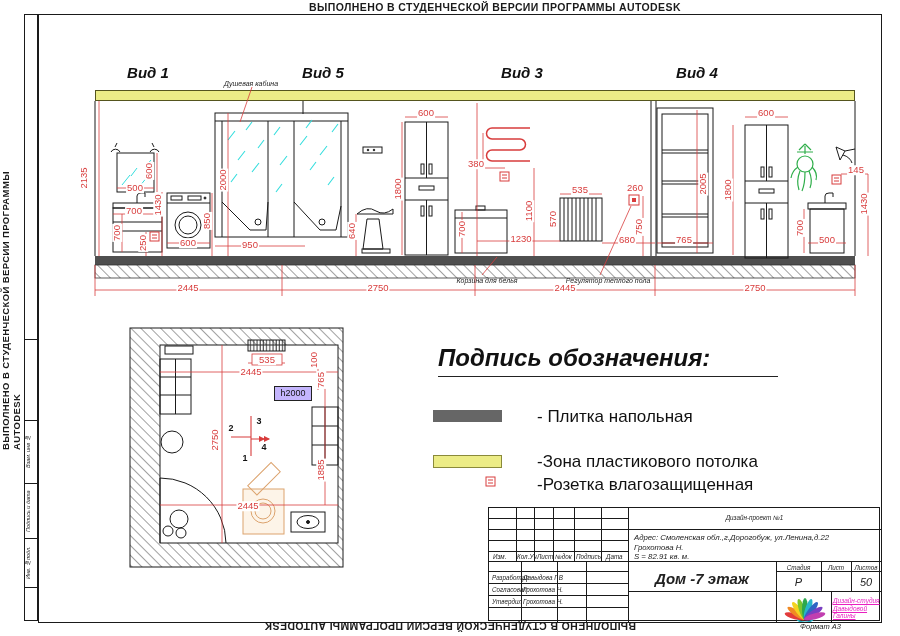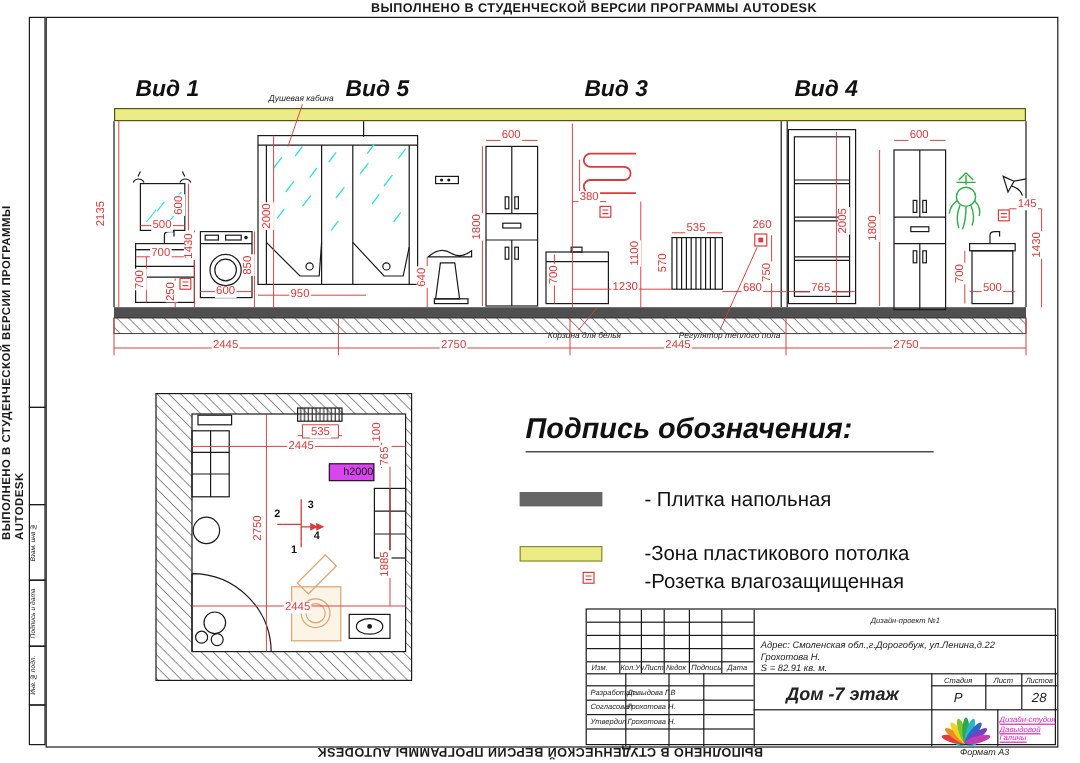--- a/index.html
+++ b/index.html
@@ -14,36 +14,36 @@
   .wm-top{left:0;top:1px;width:900px;text-align:center;}
   .wm-bottom{left:0;top:620px;width:900px;text-align:center;transform:rotate(180deg);}
   .wm-side{writing-mode:vertical-rl;font-size:9.5px;}
   .wm-left{left:0;top:150px;height:300px;transform:rotate(180deg);}
   .wm-right{left:886px;top:125px;height:360px;}
   .frame{position:absolute;border:1.5px solid #1a1a1a;}
   .vl{position:absolute;width:0;border-left:1px solid #1a1a1a;}
   .hl{position:absolute;height:0;border-top:1px solid #1a1a1a;}
   .title{position:absolute;left:270px;top:24px;width:360px;text-align:center;
          font-size:27px;font-style:italic;font-weight:600;border-bottom:1.5px solid #222;padding-bottom:3px;}
-  .viewlbl{position:absolute;width:70px;font-size:19px;font-style:italic;font-weight:600;top:64px;}
+  .viewlbl{position:absolute;width:70px;text-align:center;font-size:15px;font-style:italic;font-weight:600;top:64px;}
   .band{position:absolute;left:95px;top:90px;width:760px;height:11px;background:#ECEC86;border:1px solid #55551e;box-sizing:border-box;}
   .legend-title{position:absolute;left:438px;top:344px;width:340px;font-size:24px;font-style:italic;font-weight:600;
                 border-bottom:1.2px solid #222;padding-bottom:4px;}
   .legend-item{position:absolute;font-size:17px;color:#111;text-align:right;}
   .sw-gray{position:absolute;left:433px;top:410px;width:69px;height:12px;background:#666;}
   .sw-yellow{position:absolute;left:433px;top:455px;width:69px;height:13px;background:#ECEC86;border:1px solid #8a8a3a;box-sizing:border-box;}
   .tb{position:absolute;left:488px;top:507px;width:392px;height:114px;border:1.3px solid #1a1a1a;box-sizing:border-box;}
   .tb .cellt{position:absolute;font-size:6.3px;font-style:italic;white-space:nowrap;color:#222;}
   .sidecell{position:absolute;left:24px;width:14px;border:1px solid #1a1a1a;box-sizing:border-box;}
   .sidelbl{position:absolute;left:25px;width:12px;writing-mode:vertical-rl;transform:rotate(180deg);
            font-size:5.5px;font-style:italic;color:#222;text-align:center;white-space:nowrap;}
   .format{position:absolute;left:800px;top:622px;font-size:7.5px;font-style:italic;color:#222;}
   .studio{position:absolute;left:833px;font-size:6.5px;font-style:italic;color:#e81fc0;text-decoration:underline;white-space:nowrap;}
-  .h2000box{position:absolute;left:274px;top:386px;width:36px;height:13px;border:1px solid #222;background:#d946ef;
-            font-size:9px;text-align:right;line-height:13px;}
+  .h2000box{position:absolute;left:274px;top:386px;width:36px;height:13px;border:1px solid #222;background:#c4b5fd;
+            font-size:9px;text-align:center;line-height:13px;}
   .arrnum{font-size:9px;font-weight:bold;color:#111;background:transparent;}
 </style>
 </head>
 <body>
 
 <div class="page">
 
   <div class="wm wm-top">ВЫПОЛНЕНО В СТУДЕНЧЕСКОЙ ВЕРСИИ ПРОГРАММЫ AUTODESK</div>
   <div class="wm wm-bottom">ВЫПОЛНЕНО В СТУДЕНЧЕСКОЙ ВЕРСИИ ПРОГРАММЫ AUTODESK</div>
   <div class="wm wm-side wm-left">ВЫПОЛНЕНО В СТУДЕНЧЕСКОЙ ВЕРСИИ ПРОГРАММЫ AUTODESK</div>
@@ -232,21 +232,21 @@
   <span class="t dim rot" style="left:207px;top:221px;">850</span>
   <span class="t dim rot" style="left:223px;top:180px;">2000</span>
   <span class="t dim" style="left:250px;top:245px;">950</span>
   <span class="t dim" style="left:188px;top:288px;">2445</span>
 
   <span class="t dim rot" style="left:352px;top:231px;">640</span>
   <span class="t dim" style="left:426px;top:113px;">600</span>
   <span class="t dim rot" style="left:398px;top:189px;">1800</span>
   <span class="t dim" style="left:378px;top:288px;">2750</span>
 
-  <span class="t dim" style="left:491px;top:164px;">380</span>
+  <span class="t dim" style="left:476px;top:164px;">380</span>
   <span class="t dim rot" style="left:529px;top:211px;">1100</span>
   <span class="t dim rot" style="left:462px;top:229px;">700</span>
   <span class="t dim" style="left:521px;top:239px;">1230</span>
   <span class="t dim" style="left:580px;top:190px;">535</span>
   <span class="t dim rot" style="left:553px;top:219px;">570</span>
   <span class="t dim" style="left:635px;top:188px;">260</span>
   <span class="t dim rot" style="left:639px;top:227px;">750</span>
   <span class="t dim" style="left:627px;top:240px;">680</span>
   <span class="t dim" style="left:565px;top:288px;">2445</span>
 
@@ -327,21 +327,21 @@
 
     <span class="cellt" style="left:139px;top:6px;width:253px;text-align:center;">Дизайн-проект  №1</span>
     <span class="cellt" style="left:145px;top:25px;font-size:7.8px;">Адрес: Смоленская обл.,г.Дорогобуж, ул.Ленина,д.22</span>
     <span class="cellt" style="left:145px;top:35px;font-size:7.8px;">Грохотова Н.</span>
     <span class="cellt" style="left:145px;top:44px;font-size:7.8px;">S = 82.91 кв. м.</span>
     <span class="cellt" style="left:139px;top:62px;width:148px;text-align:center;font-size:15px;font-weight:600;">Дом -7 этаж</span>
     <span class="cellt" style="left:287px;top:56px;width:45px;text-align:center;">Стадия</span>
     <span class="cellt" style="left:332px;top:56px;width:30px;text-align:center;">Лист</span>
     <span class="cellt" style="left:362px;top:56px;width:30px;text-align:center;">Листов</span>
     <span class="cellt" style="left:287px;top:68px;width:45px;text-align:center;font-size:11px;">Р</span>
-    <span class="cellt" style="left:362px;top:68px;width:30px;text-align:center;font-size:11px;">28</span>
+    <span class="cellt" style="left:362px;top:68px;width:30px;text-align:center;font-size:11px;">50</span>
   </div>
 
   <svg width="52" height="30" style="left:779px;top:592px;">
     <g transform="translate(26,27)">
       <ellipse rx="3" ry="11" transform="rotate(-75) translate(0,-10)" fill="#e23b3b"></ellipse>
       <ellipse rx="3" ry="11" transform="rotate(-56) translate(0,-10)" fill="#f08a24"></ellipse>
       <ellipse rx="3" ry="11" transform="rotate(-37) translate(0,-10)" fill="#f2d320"></ellipse>
       <ellipse rx="3" ry="11" transform="rotate(-18) translate(0,-10)" fill="#7cc530"></ellipse>
       <ellipse rx="3" ry="11" transform="rotate(0)   translate(0,-10)" fill="#2da84c"></ellipse>
       <ellipse rx="3" ry="11" transform="rotate(18)  translate(0,-10)" fill="#28b6c9"></ellipse>

